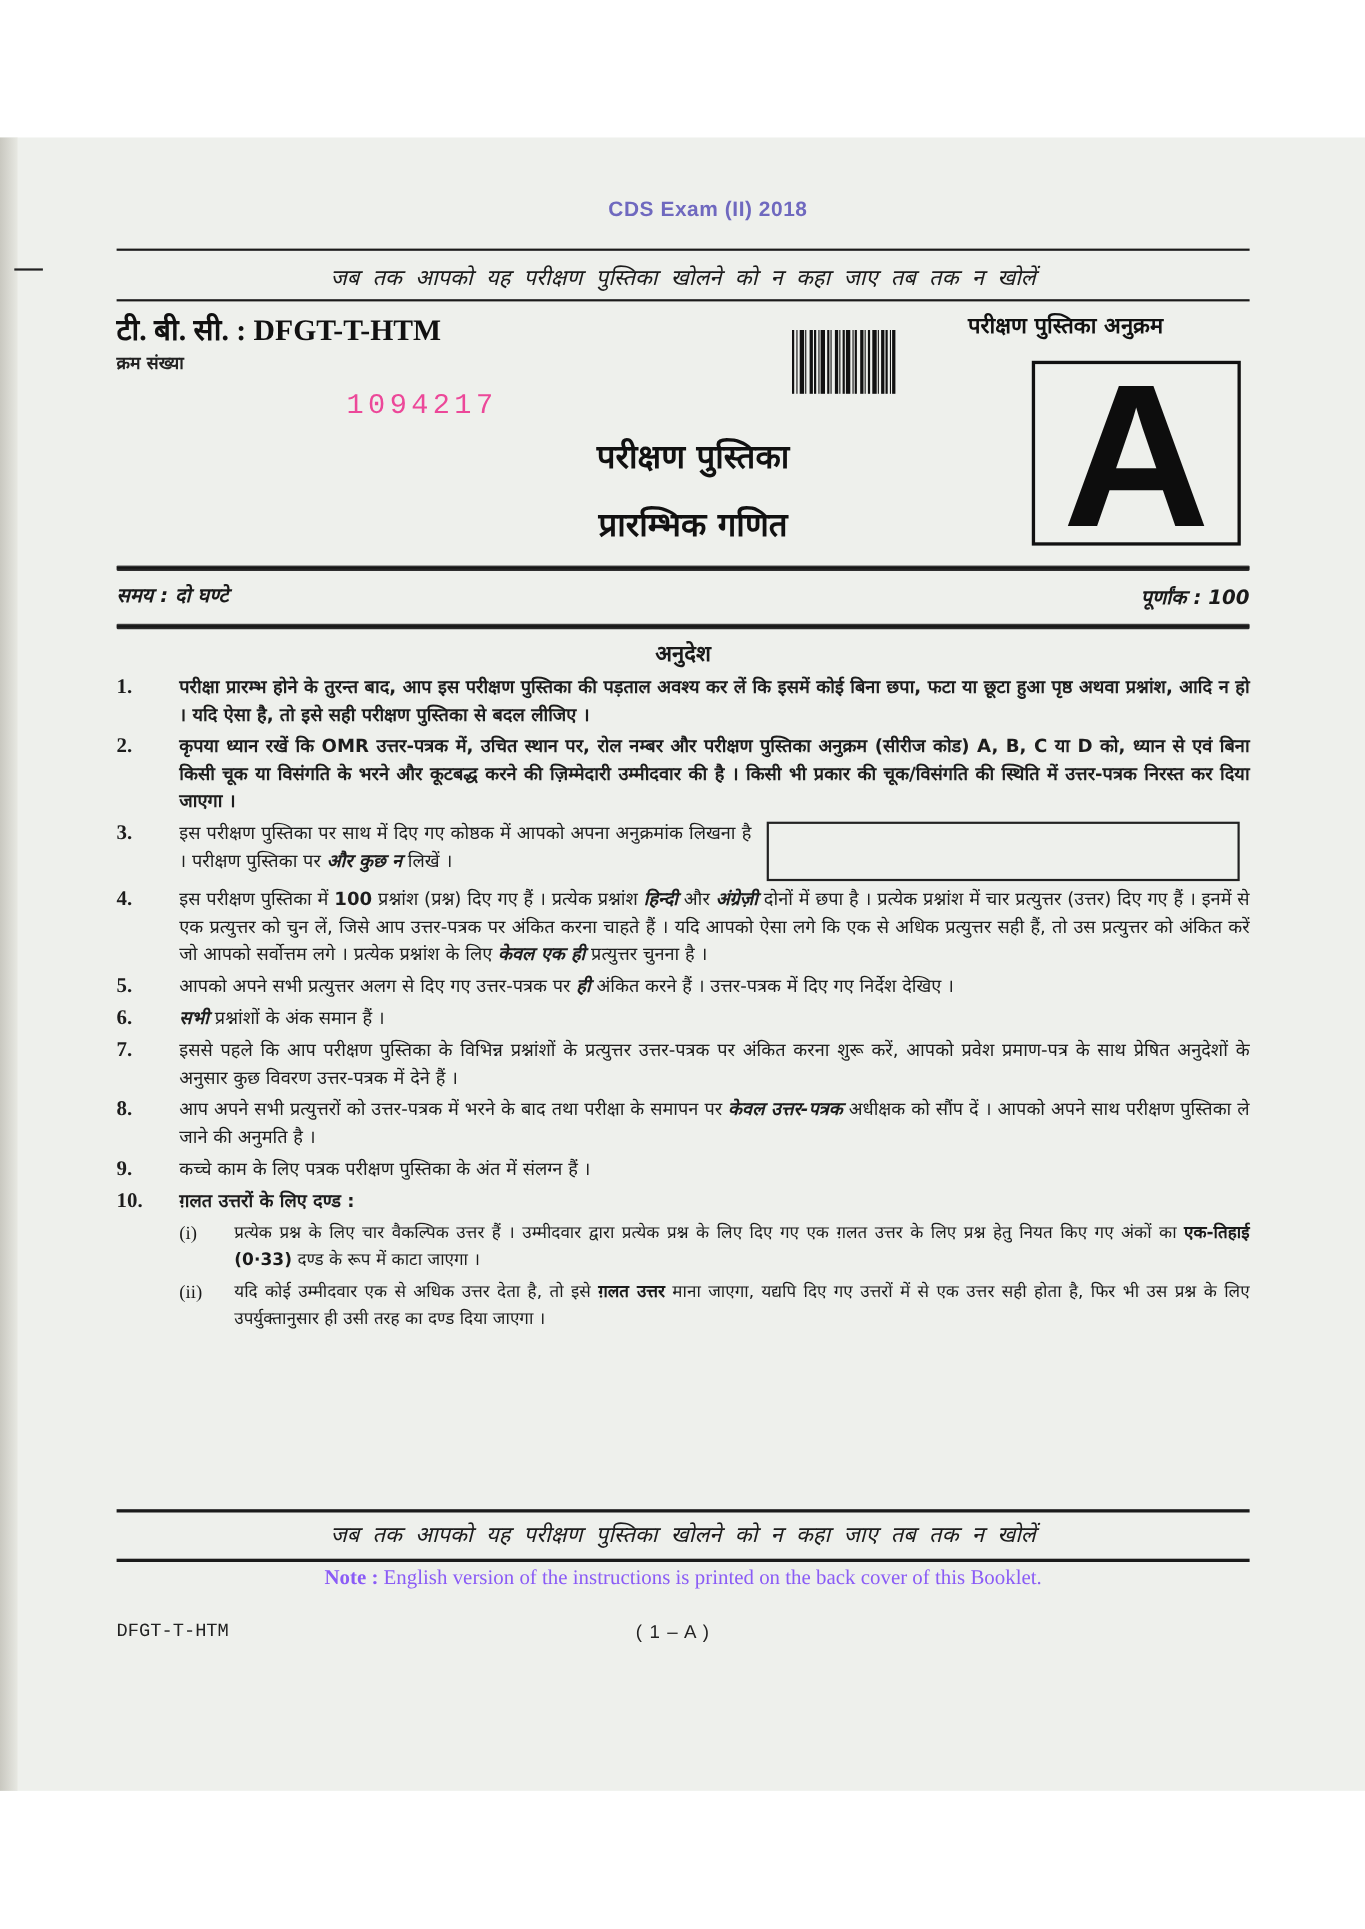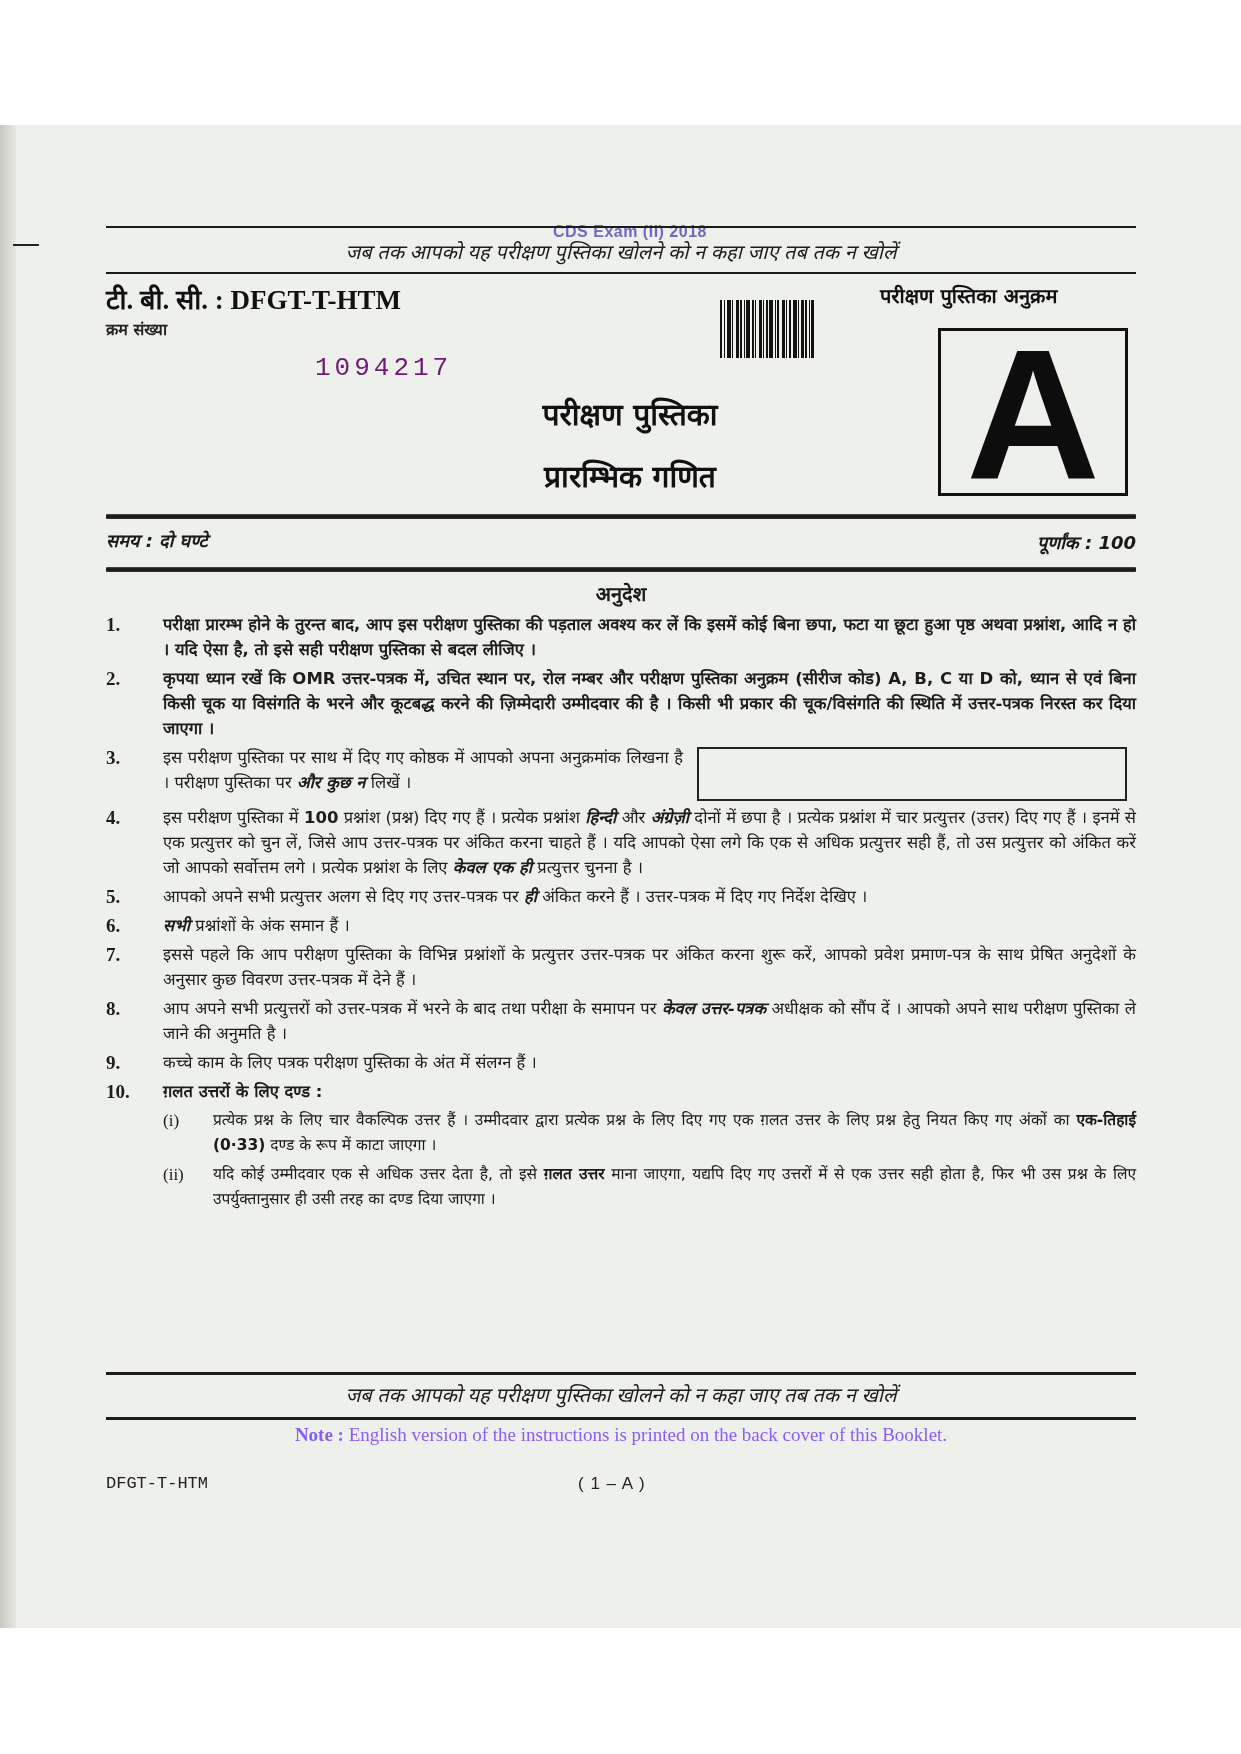--- a/index.html
+++ b/index.html
@@ -13,44 +13,44 @@
     .sheet-shadow-left {
       position: absolute; left: 0; top: 125px; width: 16px; height: 1503px;
       background: linear-gradient(to right, #c9c8c0, #e7e8e2);
     }
     .margin-mark {
       position: absolute; left: 13px; top: 244px; width: 26px; height: 2px; background: #222;
     }
 
     .stamp {
       position: absolute; left: 553px; top: 180px;
-      font-family: "Liberation Sans", sans-serif; font-weight: bold; font-size: 16px;
-      color: #5a52b8; letter-spacing: 0.5px; opacity: 0.85; margin-top: 43px;
+      font-family: "Liberation Sans", sans-serif; font-weight: bold; font-size: 19px;
+      color: #5a52b8; letter-spacing: 0.5px; opacity: 0.85;
     }
 
     .hr { position: absolute; left: 106px; width: 1030px; background: #1b1b1b; }
     .hr.thin { height: 2px; }
     .hr.thick { height: 5px; background: linear-gradient(#555, #111 40%, #333); border-radius: 1px; }
 
     .banner {
       position: absolute; left: 106px; width: 1030px; text-align: center;
-      font-family: Liberation Sans, sans-serif; font-style: italic; font-size: 20px; color: #1c1c1c;
+      font-family: Liberation Mono, monospace; font-style: italic; font-size: 20px; color: #1c1c1c;
     }
 
     .tbc {
       position: absolute; left: 106px; top: 280px;
       font-family: "Liberation Serif", serif; font-weight: bold; font-size: 27px; color: #111;
     }
     .kram {
       position: absolute; left: 106px; top: 318px;
       font-family: "DejaVu Sans", sans-serif; font-weight: bold; font-size: 16px; color: #222;
     }
     .serial {
       position: absolute; left: 315px; top: 353px;
-      font-family: "Liberation Mono", monospace; font-size: 26px; color: #701a75; letter-spacing: 4px;
+      font-family: "Liberation Mono", monospace; font-size: 26px; color: #ec4899; letter-spacing: 4px;
     }
 
     .barcode { position: absolute; left: 720px; top: 300px; width: 130px; height: 58px; display: flex; align-items: stretch; gap: 0; }
     .barcode span { display: block; background: #111; }
 
     .series-label {
       position: absolute; left: 880px; top: 282px;
       font-family: "DejaVu Sans", sans-serif; font-weight: bold; font-size: 20px; color: #111;
     }
     .series-box {

